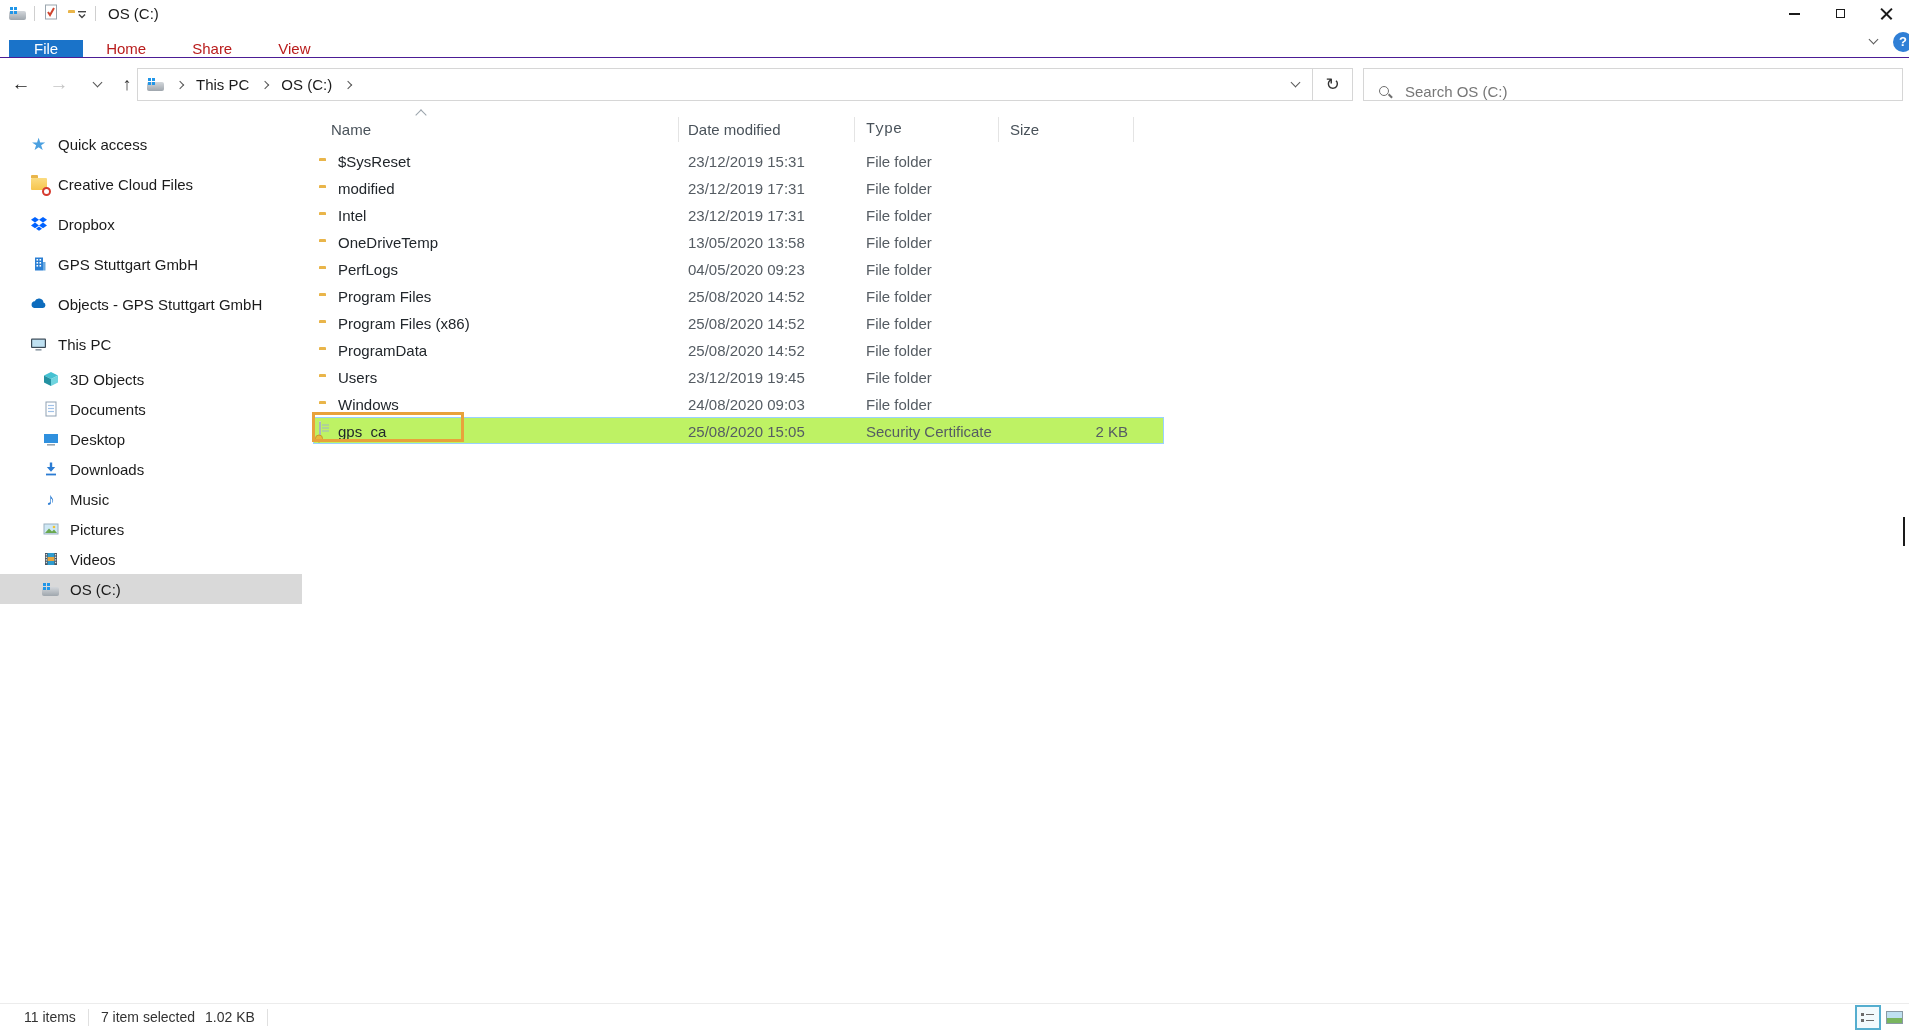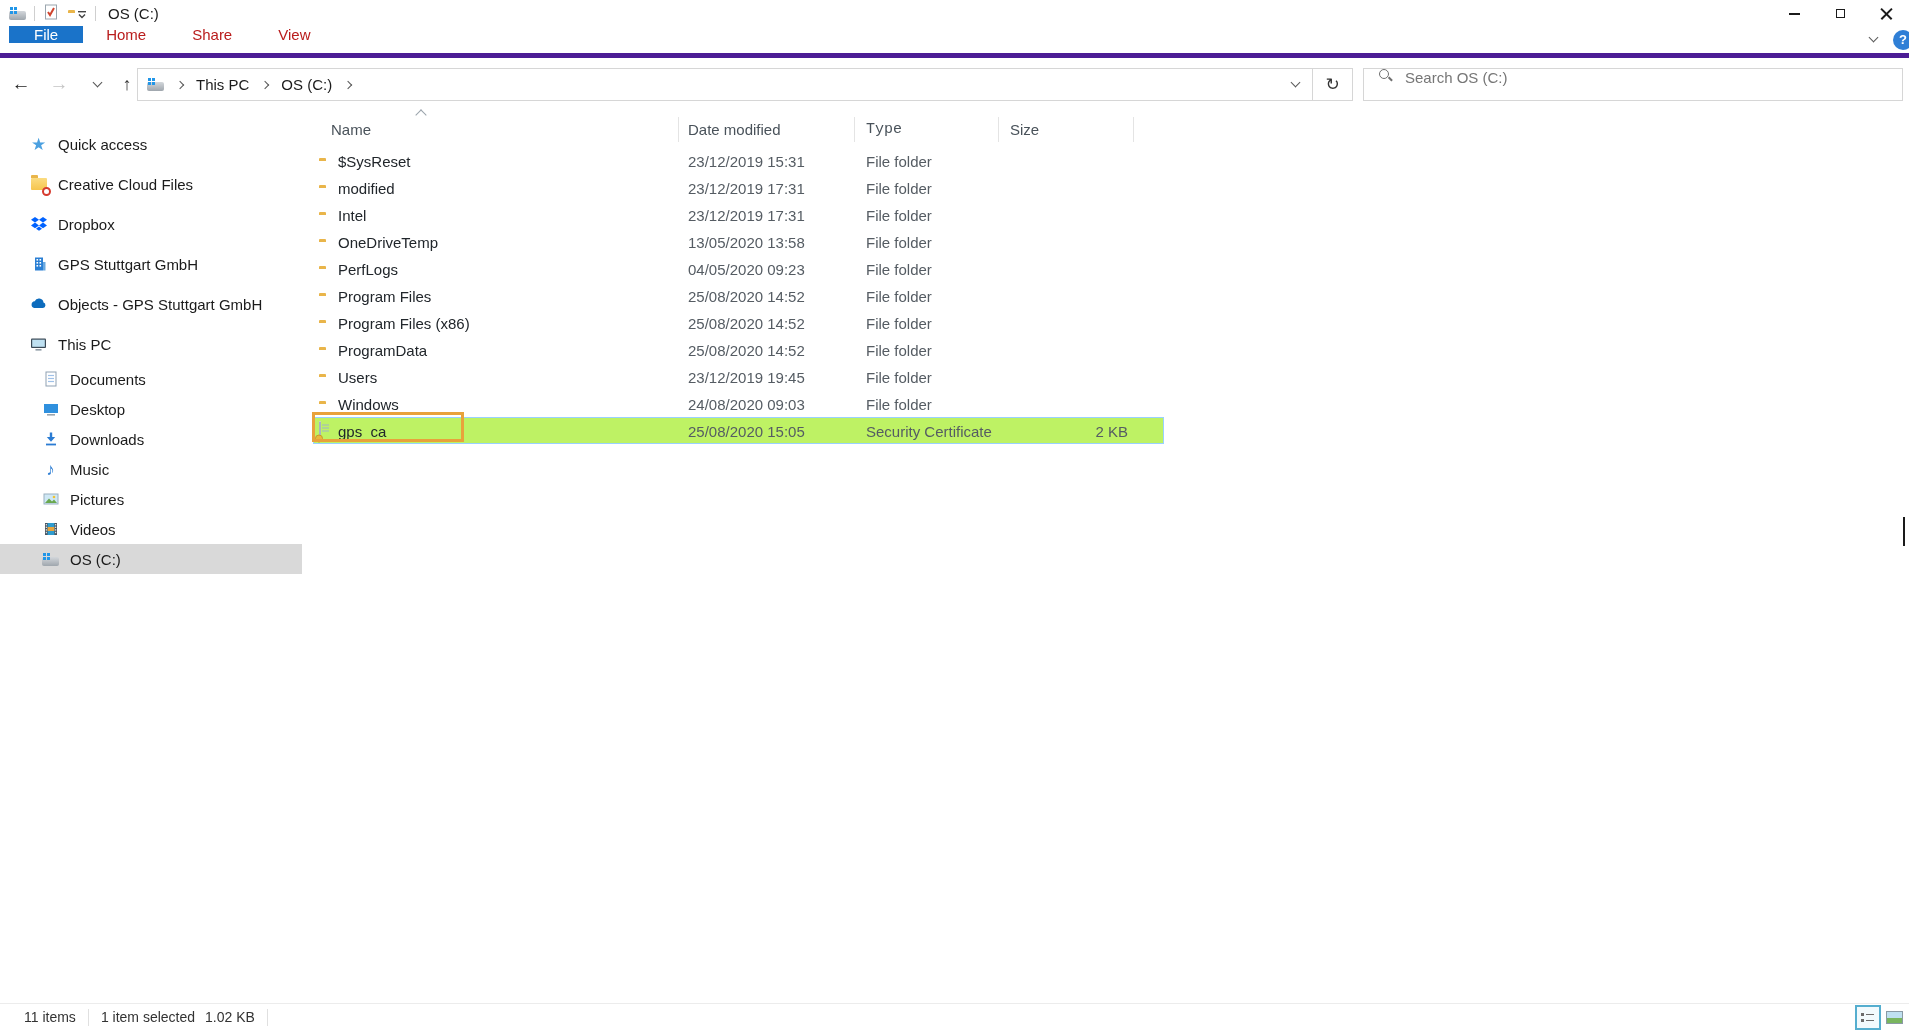--- a/index.html
+++ b/index.html
@@ -16,21 +16,21 @@
   .cap-btn { width:46px; height:27px; display:flex; align-items:center; justify-content:center; }
   .ic-min { width:11px; height:2px; background:#1b1b1b; }
   .ic-restore { position:relative; width:9px; height:9px; border:1px solid #1b1b1b; background:#fff; }
   .ic-restore::before { content:""; position:absolute; left:2px; top:-4px; width:9px; height:9px;
                         border:1px solid #1b1b1b; z-index:-1; }
   .ic-close { position:relative; width:13px; height:13px; }
   .ic-close::before,.ic-close::after { content:""; position:absolute; left:-1px; top:6px; width:15px; height:1.6px; background:#1b1b1b; }
   .ic-close::before { transform:rotate(45deg); } .ic-close::after { transform:rotate(-45deg); }
 
   
-  .tabsrow { position:relative; height:32px; display:flex; align-items:flex-start; border-bottom:5px solid #4c1d95; }
+  .tabsrow { position:relative; height:32px; display:flex; align-items:flex-end; border-bottom:1px solid #4c1d95; }
   .tab { display:flex; align-items:center; padding:0 23px; color:#b91c1c; }
   .tab-file { margin-left:9px; background:#1a73c9; color:#fff; padding:0 25px; }
   .ribbon-right { position:absolute; right:14px; top:0; height:100%; display:flex; align-items:center; gap:16px; }
   .chev { width:7px; height:7px; border-right:1.6px solid #5a5a5a; border-bottom:1.6px solid #5a5a5a; transform:rotate(45deg); margin-top:-4px; }
   .help-circle { width:20px; height:20px; border-radius:50%; background:#2f7fd6; color:#fff; font-size:13px; font-weight:bold;
                  display:flex; align-items:center; justify-content:center; margin-right:-18px; }
 
   
   .navrow { position:relative; height:52px; }
   .navbtn { position:absolute; top:11px; width:30px; height:30px; display:flex; align-items:center; justify-content:center; font-size:19px; }
@@ -40,21 +40,21 @@
   .nav-chev .chev { border-color:#555; margin-top:-3px; }
   .nav-up { left:112px; color:#333; font-size:18px; }
   .addrfield { position:absolute; left:137px; top:10px; width:1216px; height:33px; border:1px solid #d6d6d6;
                display:flex; align-items:center; }
   .crumbs { display:flex; align-items:center; gap:13px; padding-left:9px; flex:1; color:#1b1b1b; }
   .crumb-chev { width:6px; height:6px; border-top:1.6px solid #555; border-right:1.6px solid #555; transform:rotate(45deg); }
   .addr-dd { width:34px; height:100%; display:flex; align-items:center; justify-content:center; }
   .addr-refresh { width:40px; height:100%; border-left:1px solid #d6d6d6; display:flex; align-items:center; justify-content:center;
                   font-size:17px; color:#333; }
   .searchfield { position:absolute; left:1363px; top:10px; width:540px; height:33px; border:1px solid #d6d6d6;
-                 display:flex; align-items:flex-start; gap:12px; padding-left:15px; }
+                 display:flex; align-items:flex-end; gap:12px; padding-left:15px; }
   .ic-search { position:relative; width:14px; height:14px; }
   .ic-search::before { content:""; position:absolute; left:0; top:0; width:8px; height:8px; border:1.5px solid #6f6f6f; border-radius:50%; }
   .ic-search::after { content:""; position:absolute; left:9px; top:9px; width:5px; height:1.6px; background:#6f6f6f; transform:rotate(45deg); }
   .search-ph { color:#767676; }
 
   
   .main { position:absolute; top:110px; left:0; right:0; bottom:27px; display:flex; }
 
   
   .sidebar { width:302px; padding-top:14px; flex:none; }
@@ -258,20 +258,30 @@
               <rect x="1" y="2.5" width="15" height="9.5" rx="1" fill="#3b4a57"></rect>
               <rect x="2.2" y="3.7" width="12.6" height="7.1" fill="#bfe1f2"></rect>
               <rect x="5.5" y="13" width="6" height="1.6" fill="#8d9aa5"></rect>
             </svg>
         </span>
         <span>This PC</span>
       </div>
       <div class="sitem child">
         <span class="sicon">
           <svg width="16" height="16" viewBox="0 0 16 16">
+              <path fill="#45c1d2" d="M8 1 15 4.5 8 8 1 4.5Z"></path>
+              <path fill="#2391a1" d="M1 4.5 8 8 8 15 1 11.5Z"></path>
+              <path fill="#6fd4df" d="M15 4.5 8 8 8 15 15 11.5Z"></path>
+            </svg>
+        </span>
+        <span>3D Objects</span>
+      </div>
+      <div class="sitem child">
+        <span class="sicon">
+          <svg width="16" height="16" viewBox="0 0 16 16">
               <rect x="3" y="1" width="10" height="14" fill="#fff" stroke="#8fa1b3"></rect>
               <g stroke="#9fc1e8" stroke-width="1.2">
                 <line x1="5" y1="4.5" x2="11" y2="4.5"></line>
                 <line x1="5" y1="7.5" x2="11" y2="7.5"></line>
                 <line x1="5" y1="10.5" x2="11" y2="10.5"></line>
               </g>
             </svg>
         </span>
         <span>Documents</span>
       </div>
@@ -429,21 +439,21 @@
         </div>
       </div>
 
       <div class="annot-box"></div>
     </div>
   </div>
 
   <div class="statusbar">
     <span class="s1">11 items</span>
     <span class="ssep"></span>
-    <span>1 item selected</span>
+    <span>7 item selected</span>
     <span class="s3">1.02 KB</span>
     <span class="ssep"></span>
     <div class="view-btns">
       <div class="vbtn active">
           <span class="glyph-details"></span>
         </div>
       <div class="vbtn">
           <span class="glyph-thumb"></span>
         </div>
     </div>

